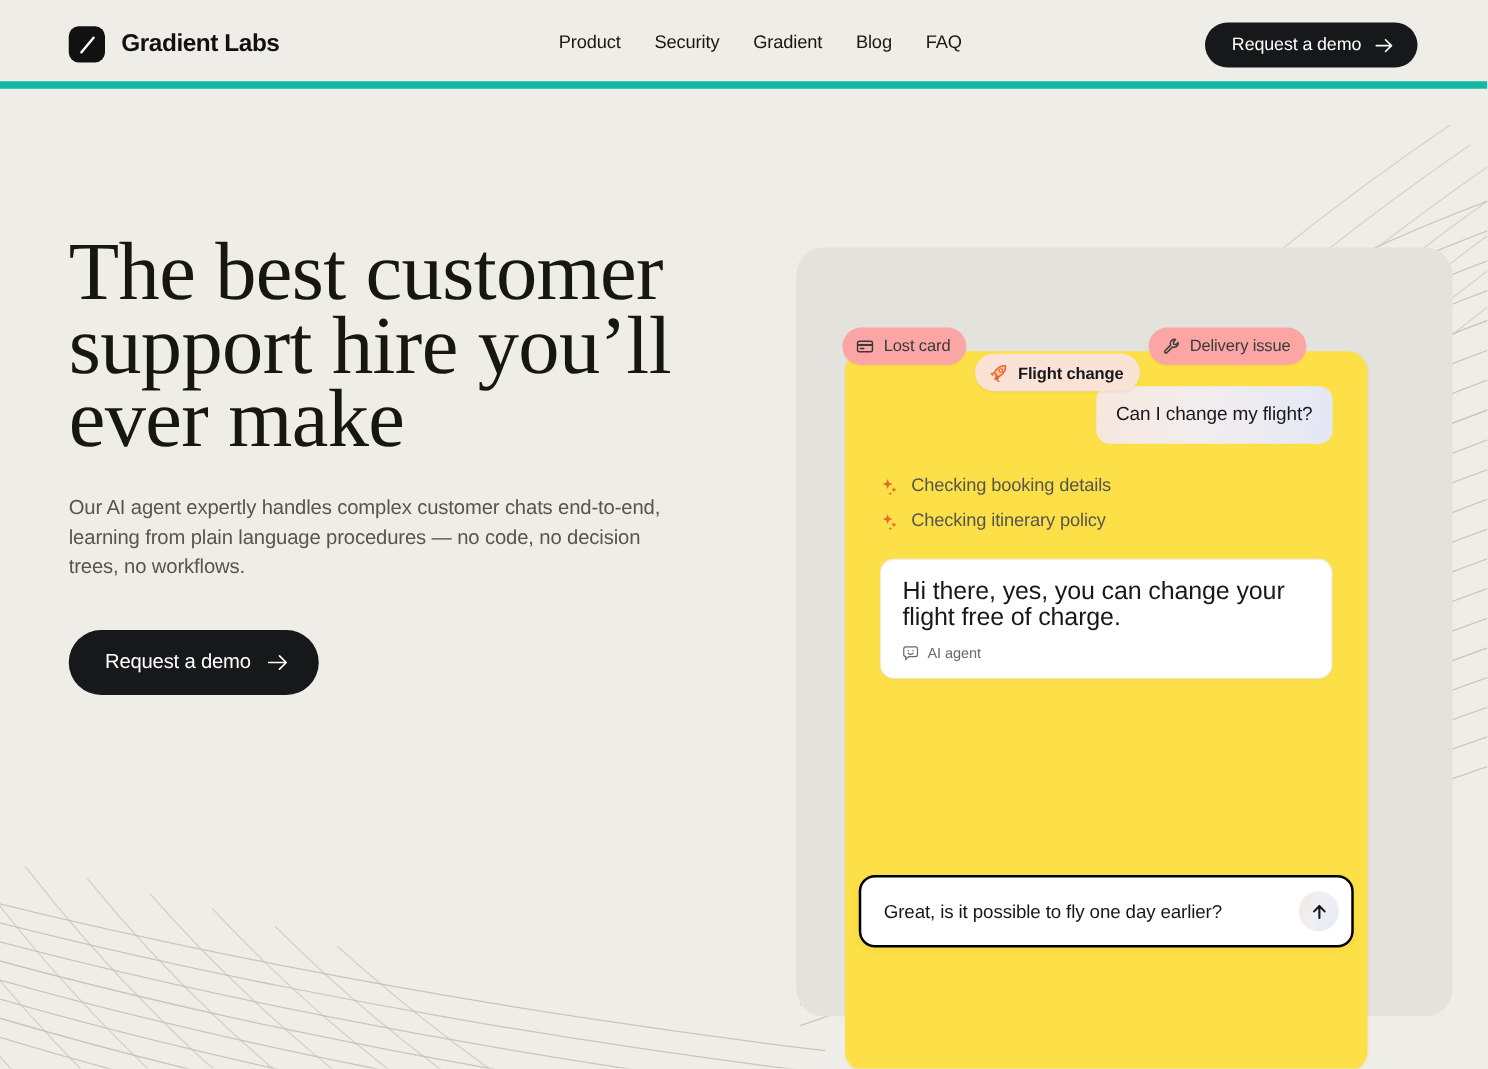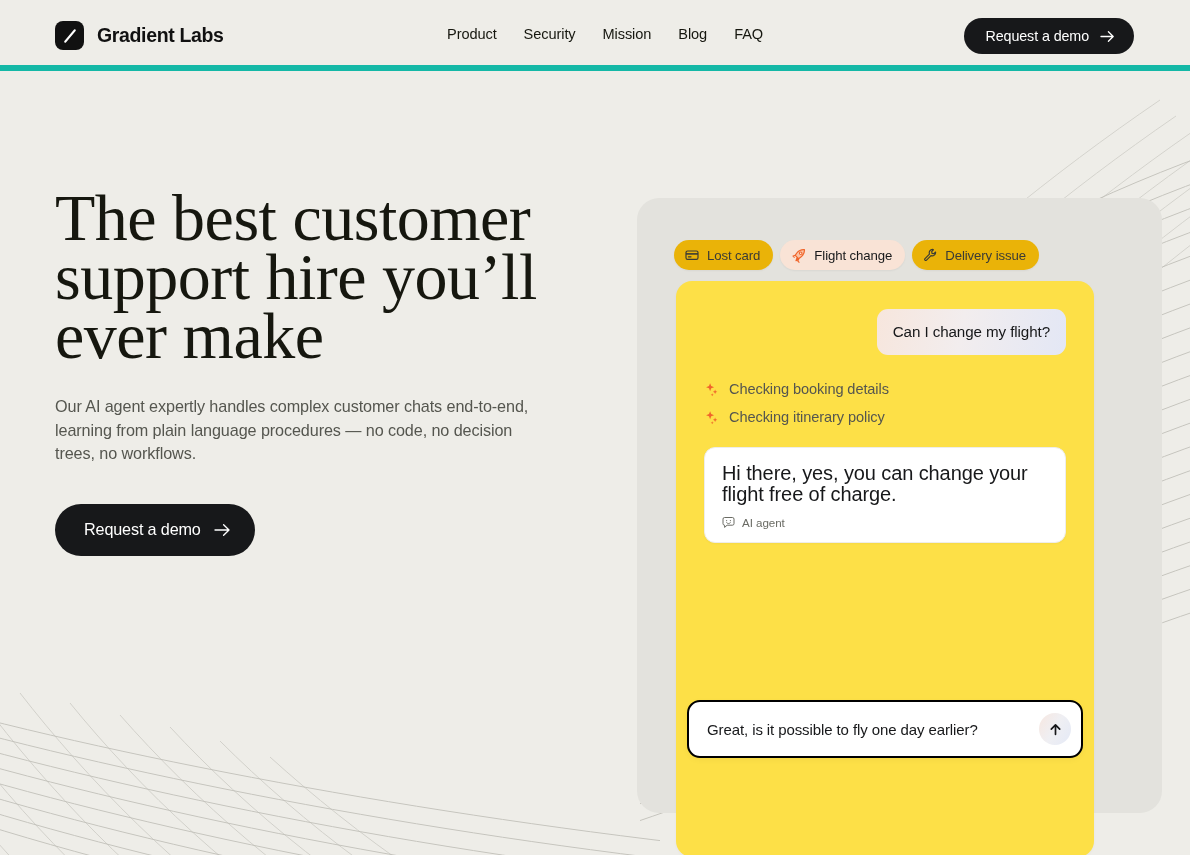--- a/index.html
+++ b/index.html
@@ -97,27 +97,27 @@
     background: #E3E2DD; border-radius: 22px;
     z-index: 15;
   }
   .tabs {
     position: absolute; left: 674px; top: 240px;
     display: flex; align-items: center; gap: 7px;
     z-index: 25;
   }
   .tab {
     height: 30px; padding: 0 13px 0 11px;
-    border-radius: 999px; background: #eab308;
+    border-radius: 999px; background: #fca5a5;
     display: flex; align-items: center; gap: 8px;
     font-size: 13.2px; color: #3A3B36; letter-spacing: -0.1px;
     white-space: nowrap; border: none; cursor: pointer;
     box-shadow: 0 1px 2px rgba(0,0,0,0.05);
   }
-  .tab.active { background: #F9E3D6; color: #17181A; font-weight: 400; }
+  .tab.active { background: #F9E3D6; color: #17181A; font-weight: 700; margin-top: 43px; }
   .tab-ico { display: flex; align-items: center; flex: none; }
 
   .chat-card {
     position: absolute; left: 676px; top: 281px;
     width: 418px; height: 576px;
     background: #fde047; border-radius: 16px;
     z-index: 22;
     box-shadow: 0 1px 3px rgba(0,0,0,0.04);
   }
   .chat-body { position: absolute; left: 0; top: 0; right: 0; padding: 28px 28px 0 28px; }
@@ -238,21 +238,21 @@
     <div class="brand">
       <div class="logo-mark">
         <div class="slash"></div>
       </div>
       <span class="brand-name">Gradient Labs</span>
     </div>
 
     <nav class="nav">
       <a href="#">Product</a>
       <a href="#">Security</a>
-      <a href="#">Mission</a>
+      <a href="#">Gradient</a>
       <a href="#">Blog</a>
       <a href="#">FAQ</a>
     </nav>
 
     <button class="nav-cta">
       <span>Request a demo</span>
       <svg class="arrow-ico" width="15" height="13" viewBox="0 0 15 13" fill="none">
         <path d="M1 6.5h12M8.4 1.8 13.2 6.5 8.4 11.2" stroke="#FFFFFF" stroke-width="1.3" stroke-linecap="round" stroke-linejoin="round"></path>
       </svg>
     </button>

